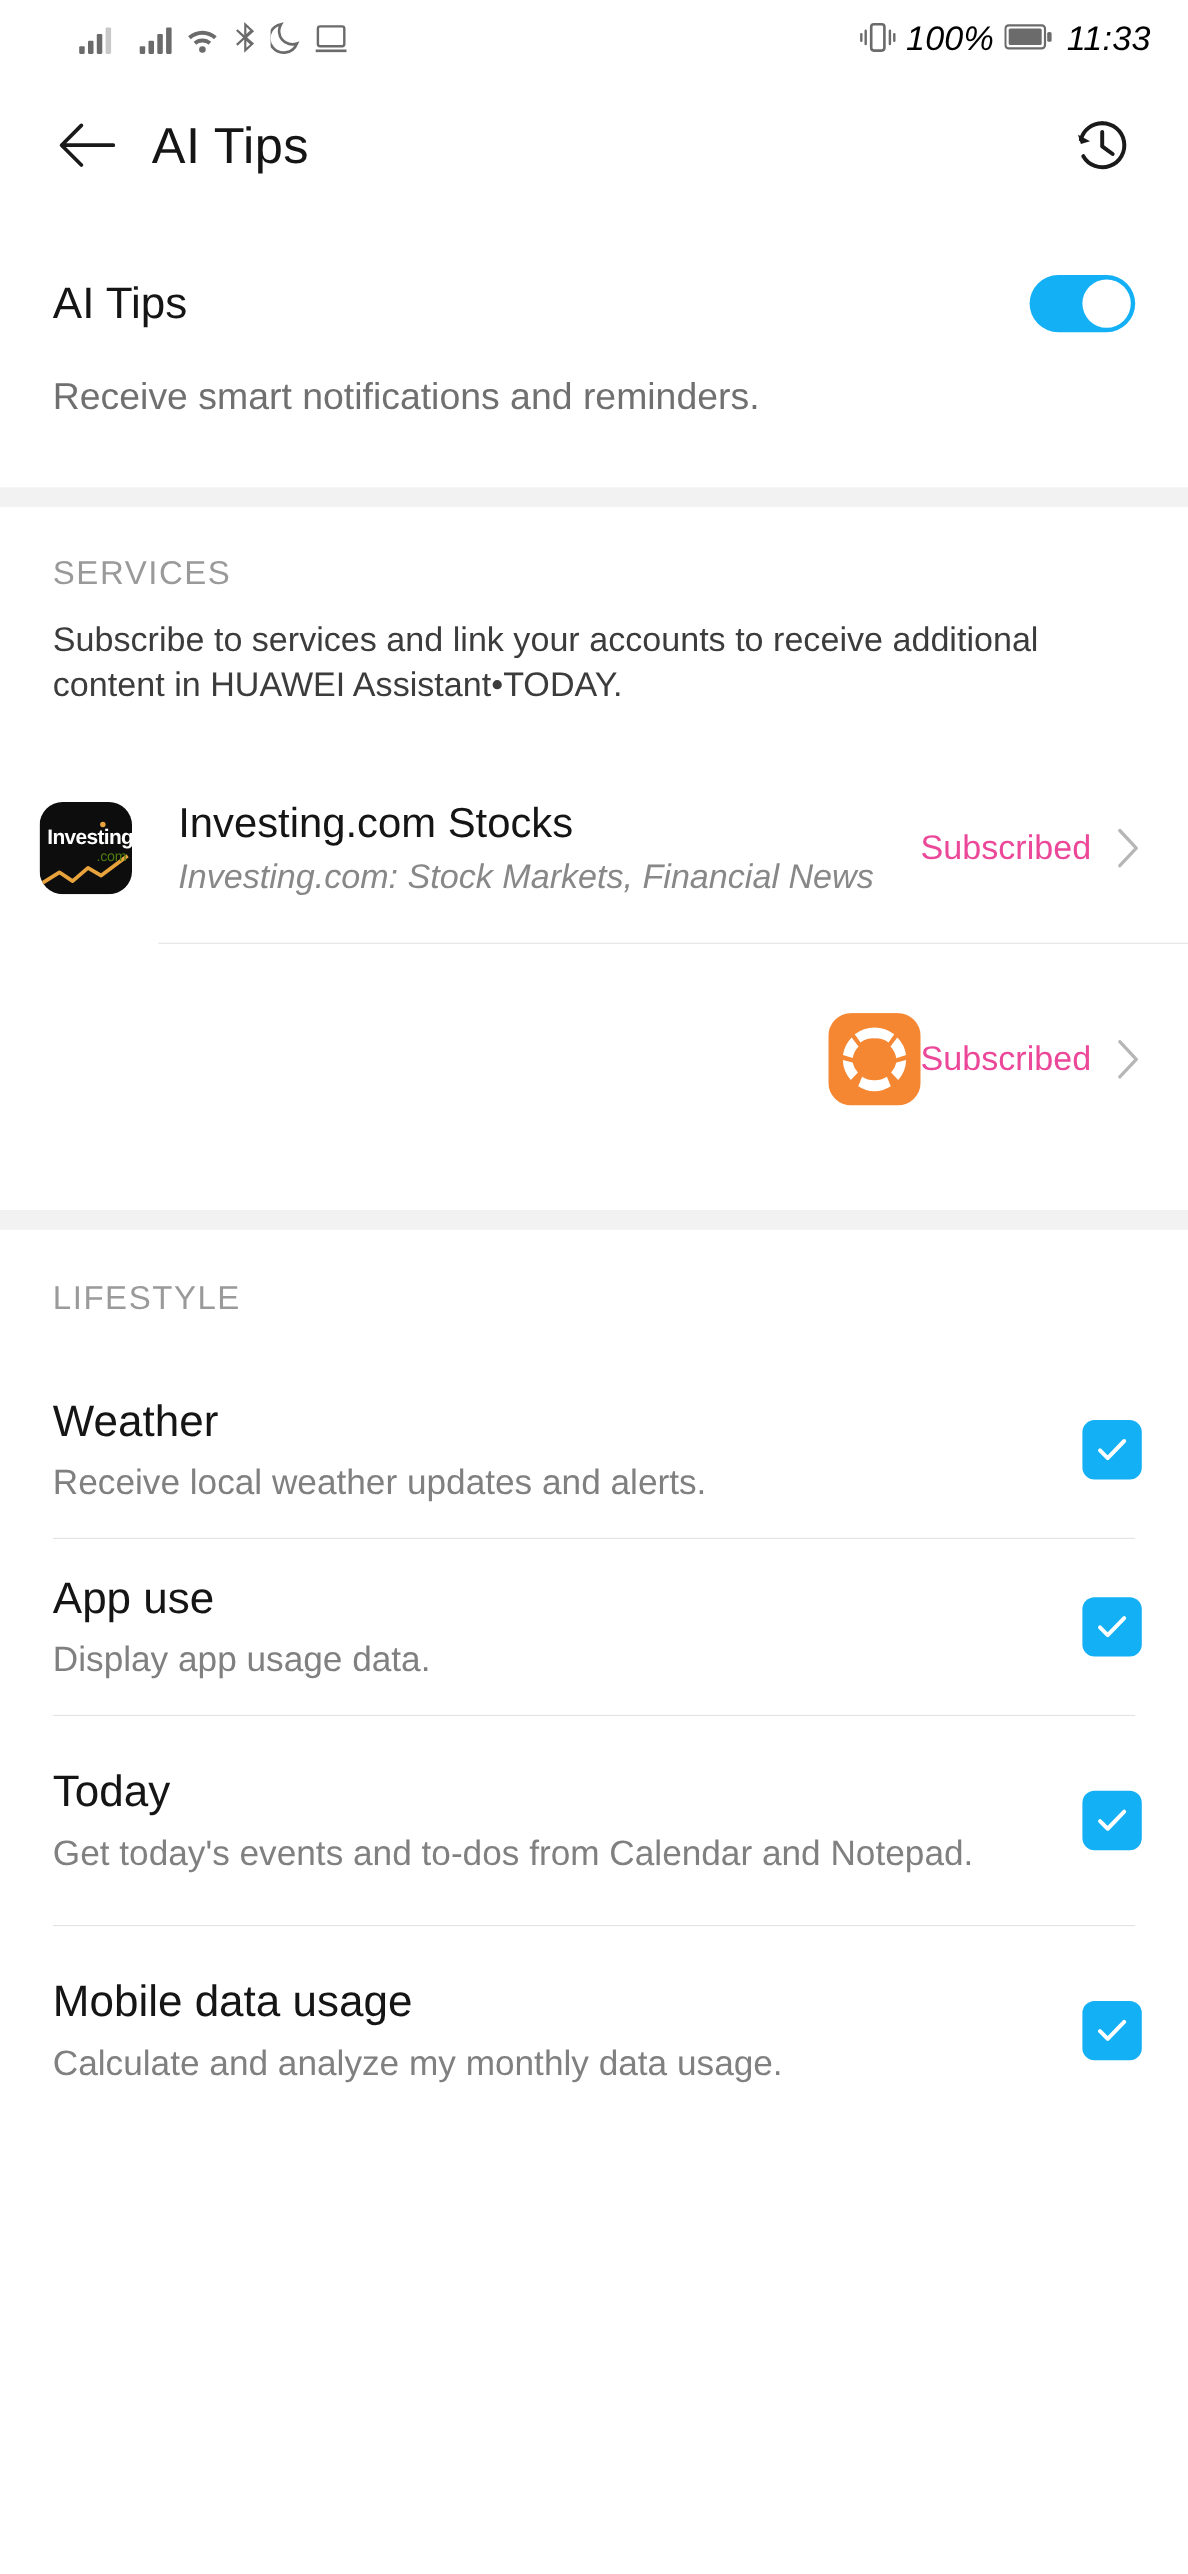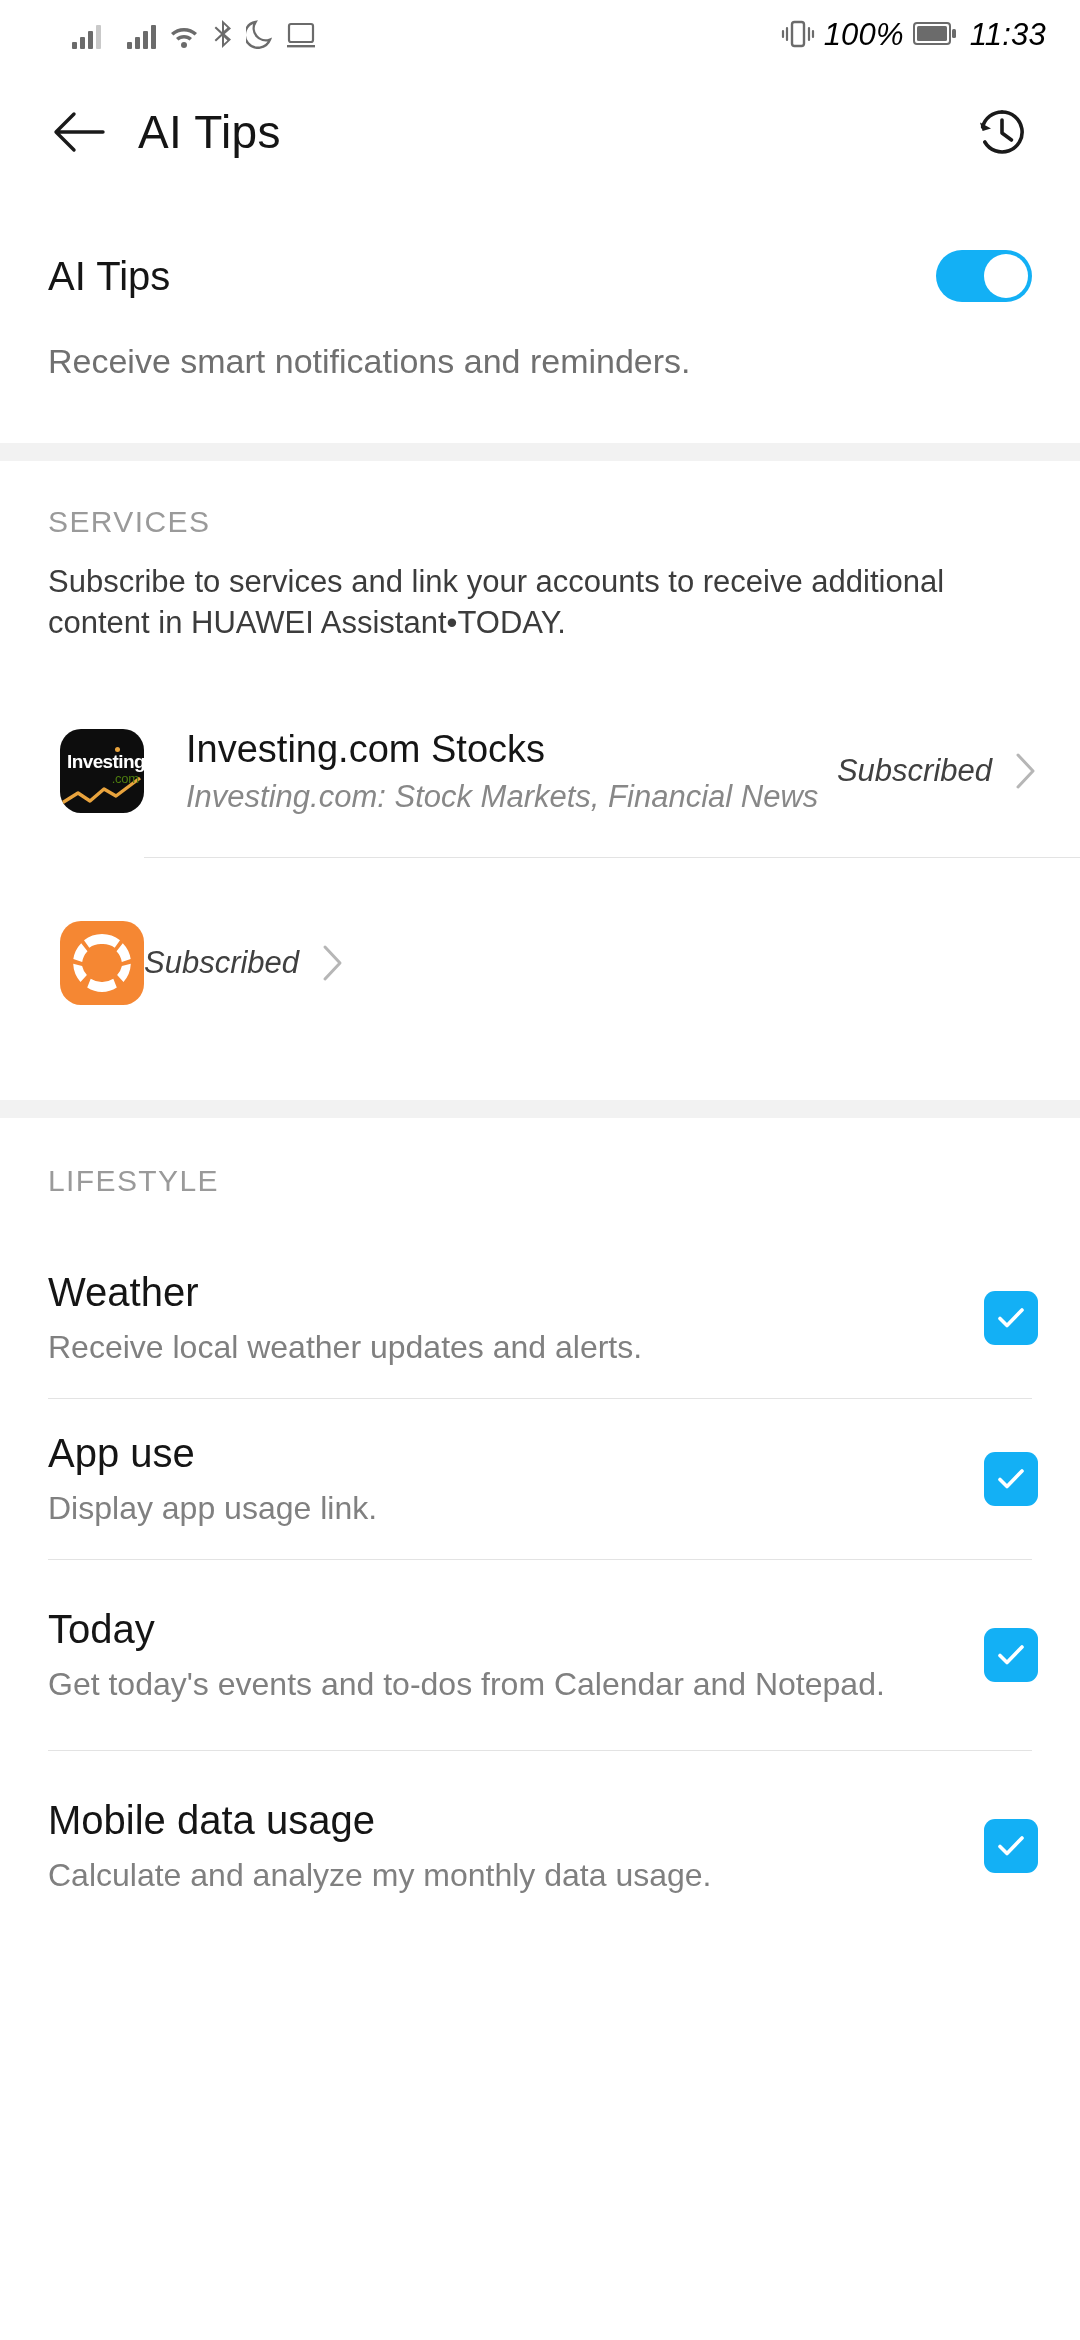--- a/index.html
+++ b/index.html
@@ -146,23 +146,24 @@
   
   .services-head {
     padding: 44px 68px 0 48px;
   }
   .services-desc {
     padding: 22px 48px 0 48px;
   }
   .service-row {
     display: flex;
     align-items: center;
-    padding: 0 40px 0 60px;
+    padding: 0 40px 0 36px;
     min-height: 172px;
     box-sizing: border-box;
+    justify-content: flex-end;
   }
   .service-icon {
     width: 84px;
     height: 84px;
     border-radius: 21px;
     flex: none;
     overflow: hidden;
     position: relative;
   }
   .service-text {
@@ -178,24 +179,23 @@
   }
   .service-sub {
     font-size: 31px;
     color: #888888;
     line-height: 1.26;
     margin-top: 4px;
     font-style: italic;
   }
   .service-status {
     font-size: 31px;
-    color: #404040;
+    color: #ec4899;
     flex: none;
     white-space: nowrap;
-    font-style: italic;
   }
   .chev {
     flex: none;
     margin-left: 22px;
     width: 26px;
     display: flex;
     align-items: center;
   }
   .row-divider {
     height: 1px;
@@ -448,21 +448,21 @@
         <path d="M7 18.5l7 7L29 10" fill="none" stroke="#ffffff" stroke-width="3.6" stroke-linecap="round" stroke-linejoin="round"></path>
       </svg>
   </div>
 </div>
 
 <div class="ls-divider"></div>
 
 <div class="ls-row">
   <div class="ls-text">
     <div class="ls-title">App use</div>
-    <div class="ls-sub">Display app usage link.</div>
+    <div class="ls-sub">Display app usage data.</div>
   </div>
   <div class="checkbox" style="background:#13b0f5">
     <svg width="36" height="36" viewBox="0 0 36 36">
         <path d="M7 18.5l7 7L29 10" fill="none" stroke="#ffffff" stroke-width="3.6" stroke-linecap="round" stroke-linejoin="round"></path>
       </svg>
   </div>
 </div>
 
 <div class="ls-divider"></div>
 

